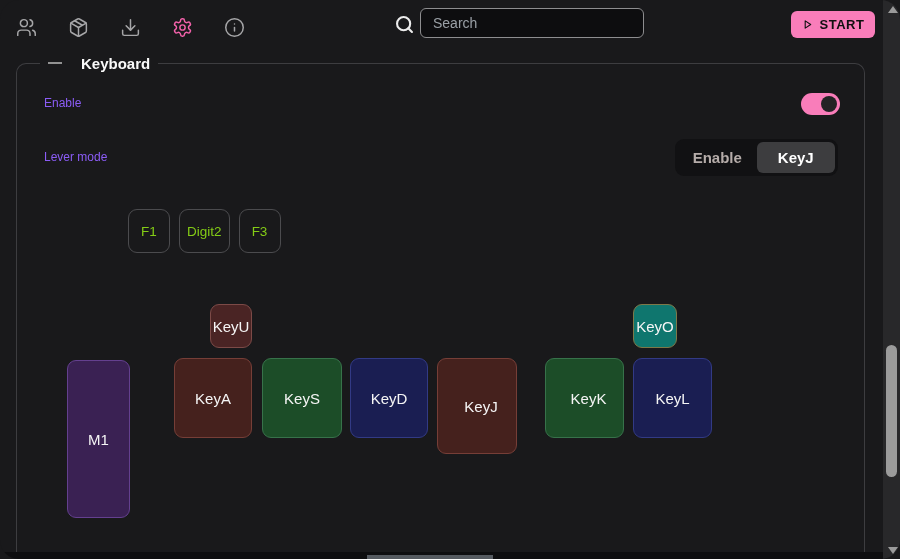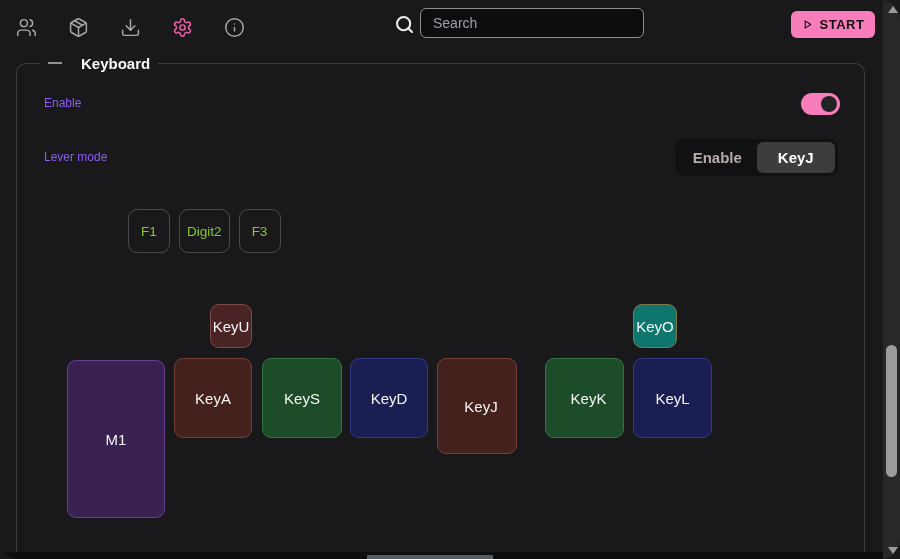--- a/index.html
+++ b/index.html
@@ -66,21 +66,21 @@
     font-family:"Liberation Sans",sans-serif;
   }
   
   .key{
     border-radius:9px;border:1px solid transparent;box-sizing:border-box;
     display:flex;align-items:center;justify-content:center;
     color:#f5f5f5;font-size:15px;cursor:pointer;
   }
   .k-u{left:210px;top:304px;width:42px;height:44px;}
   .k-o{left:633px;top:304px;width:44px;height:44px;}
-  .k-m1{left:67px; top:360px;width:98px;height:158px;}
+  .k-m1{left:67px; top:360px;width:63px;height:158px;}
   .k-a {left:174px;top:358px;width:78px;height:80px;}
   .k-s {left:262px;top:358px;width:80px;height:80px;}
   .k-d {left:350px;top:358px;width:78px;height:80px;}
   .k-j {left:437px;top:358px;width:80px;height:96px;padding-left:8px;}
   .k-k {left:545px;top:358px;width:79px;height:80px;}
   .k-l {left:633px;top:358px;width:79px;height:80px;}
   .k-m2{left:740px;top:360px;width:79px;height:158px;}
   
   .vscroll-track{left:883px;top:0;width:17px;height:559px;background:#28282a;}
   .vscroll-thumb{left:886px;top:345px;width:11px;height:132px;border-radius:6px;background:#9b9b9b;cursor:pointer;}

